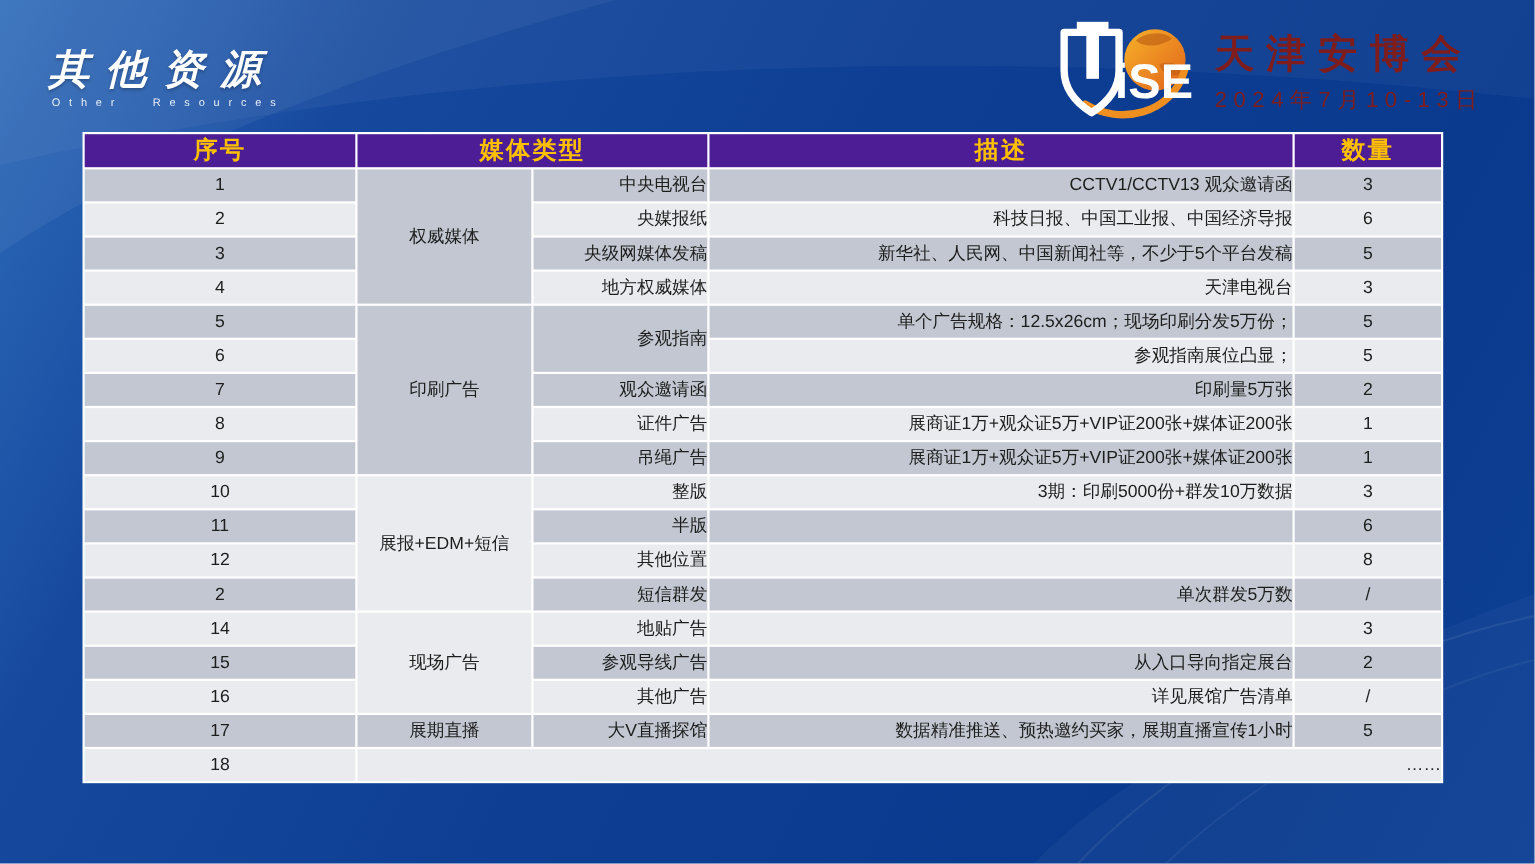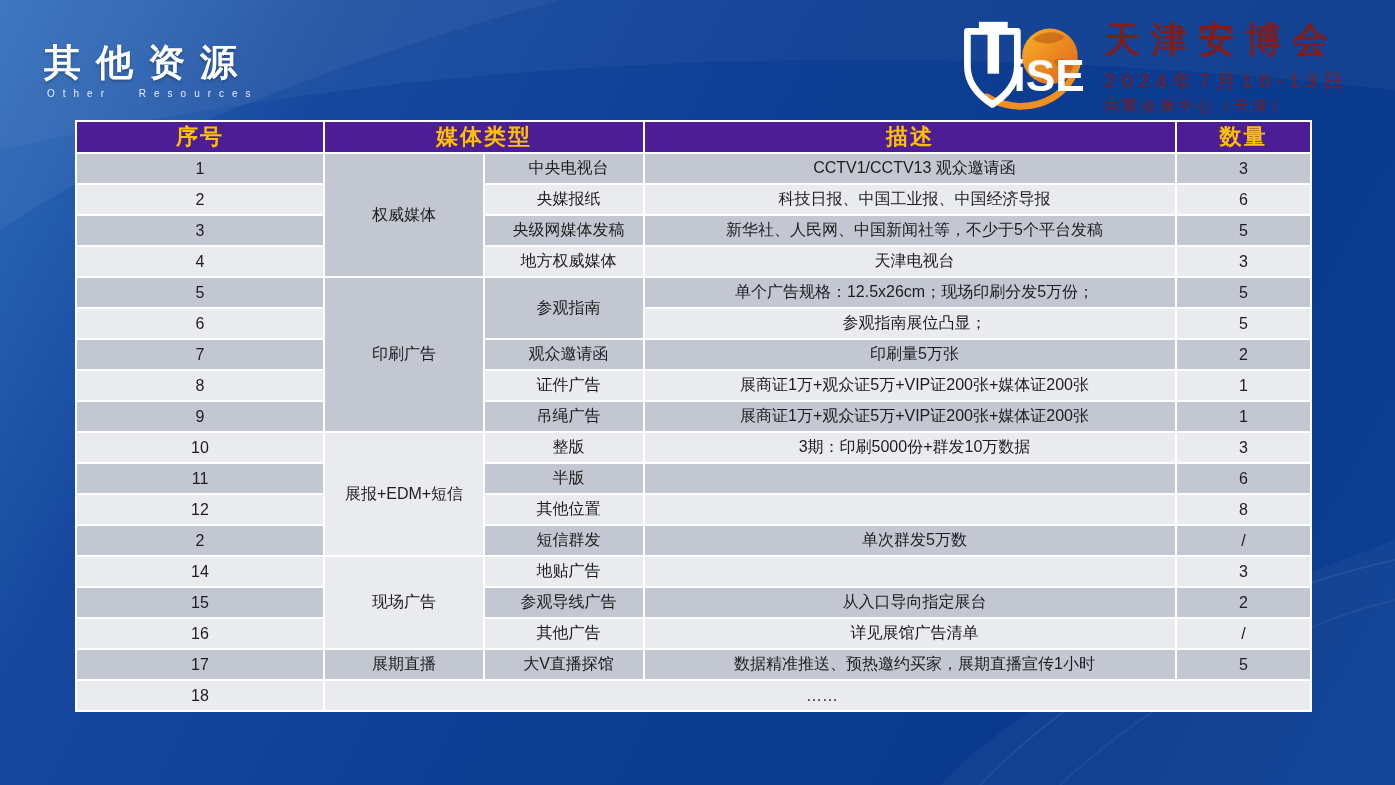--- a/index.html
+++ b/index.html
@@ -11,20 +11,21 @@
     background:linear-gradient(118deg,#2f6cba 0%,#16499e 20%,#0d3e93 48%,#0a3a8e 78%,#0d4094 100%);
   }
   .bg-decor { position:absolute; inset:0; pointer-events:none; }
 
   
   .slide-title {
     position:absolute; left:44px; top:38px;
     color:#ffffff; font-size:37px; font-weight:bold; letter-spacing:15px;
     text-shadow:0 2px 3px rgba(0,0,0,.25);
     white-space:nowrap;
+    font-style:italic;
   }
   .slide-subtitle {
     position:absolute; left:47px; top:88px;
     color:#e9eef9; font-size:10px; letter-spacing:8px; word-spacing:16px;
     white-space:nowrap;
   }
   .brand { position:absolute; top:16px; right:46px; display:flex; align-items:center; }
   .brand-logo { width:138px; height:96px; flex:0 0 auto; }
   .brand-text { color:#7f1d1d; margin-left:10px; }
   .brand-name { font-size:36px; font-weight:bold; letter-spacing:11px; white-space:nowrap; }
@@ -43,21 +44,21 @@
     letter-spacing:2px; text-align:center;
   }
   .res-table td {
     height:29px; font-size:16px; color:#1d1d1d;
     white-space:nowrap; overflow:hidden;
     vertical-align:middle;
   }
   td.d { background:#c2c7d1; }
   td.l { background:#e9ebef; }
   .c { text-align:center; }
-  .lf { text-align:center; padding-left:9px; }
+  .lf { text-align:right; padding-left:9px; }
 </style>
 </head>
 <body>
 
 <svg class="bg-decor" width="1395" height="785" viewBox="0 0 1395 785">
   <path d="M0,0 L560,0 C360,55 150,130 0,230 Z" fill="rgba(255,255,255,0.05)"></path>
   <path d="M0,150 C420,55 900,35 1395,90 L1395,0 L0,0 Z" fill="rgba(255,255,255,0.04)"></path>
   <path d="M1395,540 C1180,620 1020,700 940,785 L1395,785 Z" fill="rgba(255,255,255,0.035)"></path>
   <path d="M980,785 C1080,680 1250,590 1395,560" stroke="rgba(255,255,255,0.07)" stroke-width="2" fill="none"></path>
   <path d="M1060,785 C1150,700 1290,625 1395,600" stroke="rgba(255,255,255,0.05)" stroke-width="2" fill="none"></path>
@@ -79,21 +80,20 @@
     <path d="M100,44 C110,40 120,44 122,52 C114,58 102,54 100,44 Z" fill="#b35410" opacity="0.45"></path>
     <path d="M30,82 C62,102 112,92 124,50" stroke="#ef8f1f" stroke-width="7" fill="none" stroke-linecap="round"></path>
     <path d="M10,14 L62,14 L62,50 C62,68 50,81 36,90 C22,81 10,68 10,50 Z" fill="none" stroke="#ffffff" stroke-width="7" stroke-linejoin="round"></path>
     <rect x="22" y="4" width="30" height="12" fill="#ffffff"></rect>
     <rect x="31" y="10" width="12" height="48" fill="#ffffff"></rect>
     <text x="58" y="76" font-size="46" font-weight="bold" fill="#ffffff" font-family="Liberation Sans, DejaVu Sans, sans-serif">iSE</text>
   </svg>
   <div class="brand-text">
     <div class="brand-name">天津安博会</div>
     <div class="brand-date">2024年7月10-13日</div>
-    <div class="brand-venue">国家会展中心（天津）</div>
   </div>
 </div>
 
 <table class="res-table">
   <colgroup>
     <col style="width:246px">
       <col style="width:158px">
       <col style="width:158px">
       <col style="width:530px">
       <col style="width:133px">

